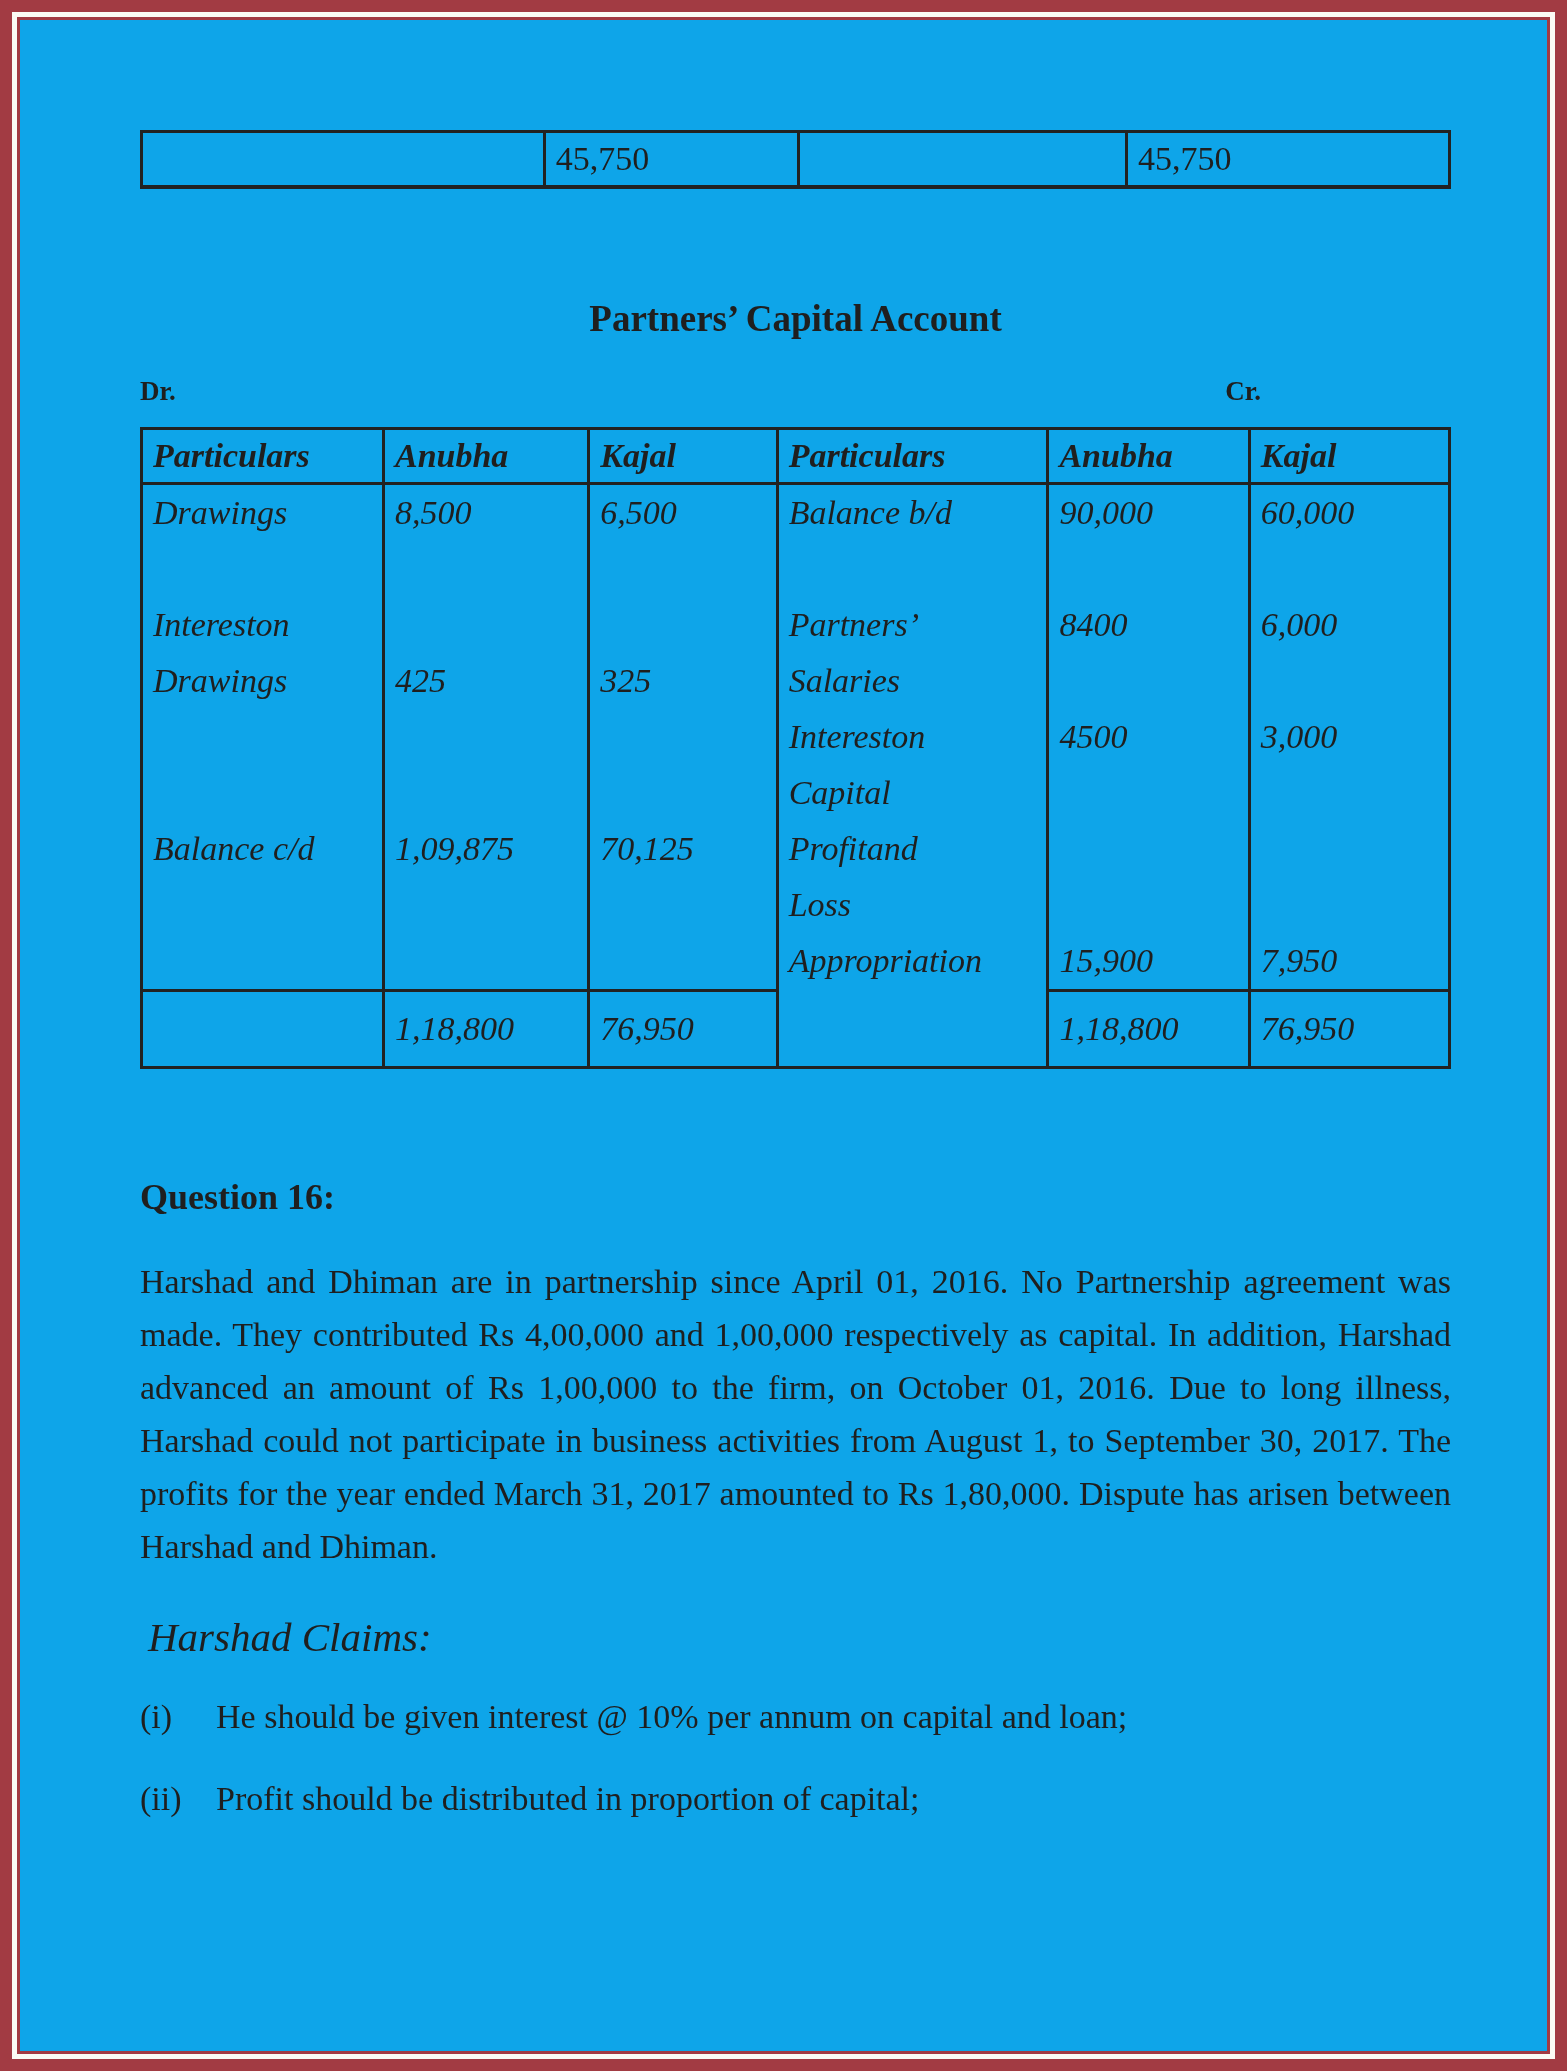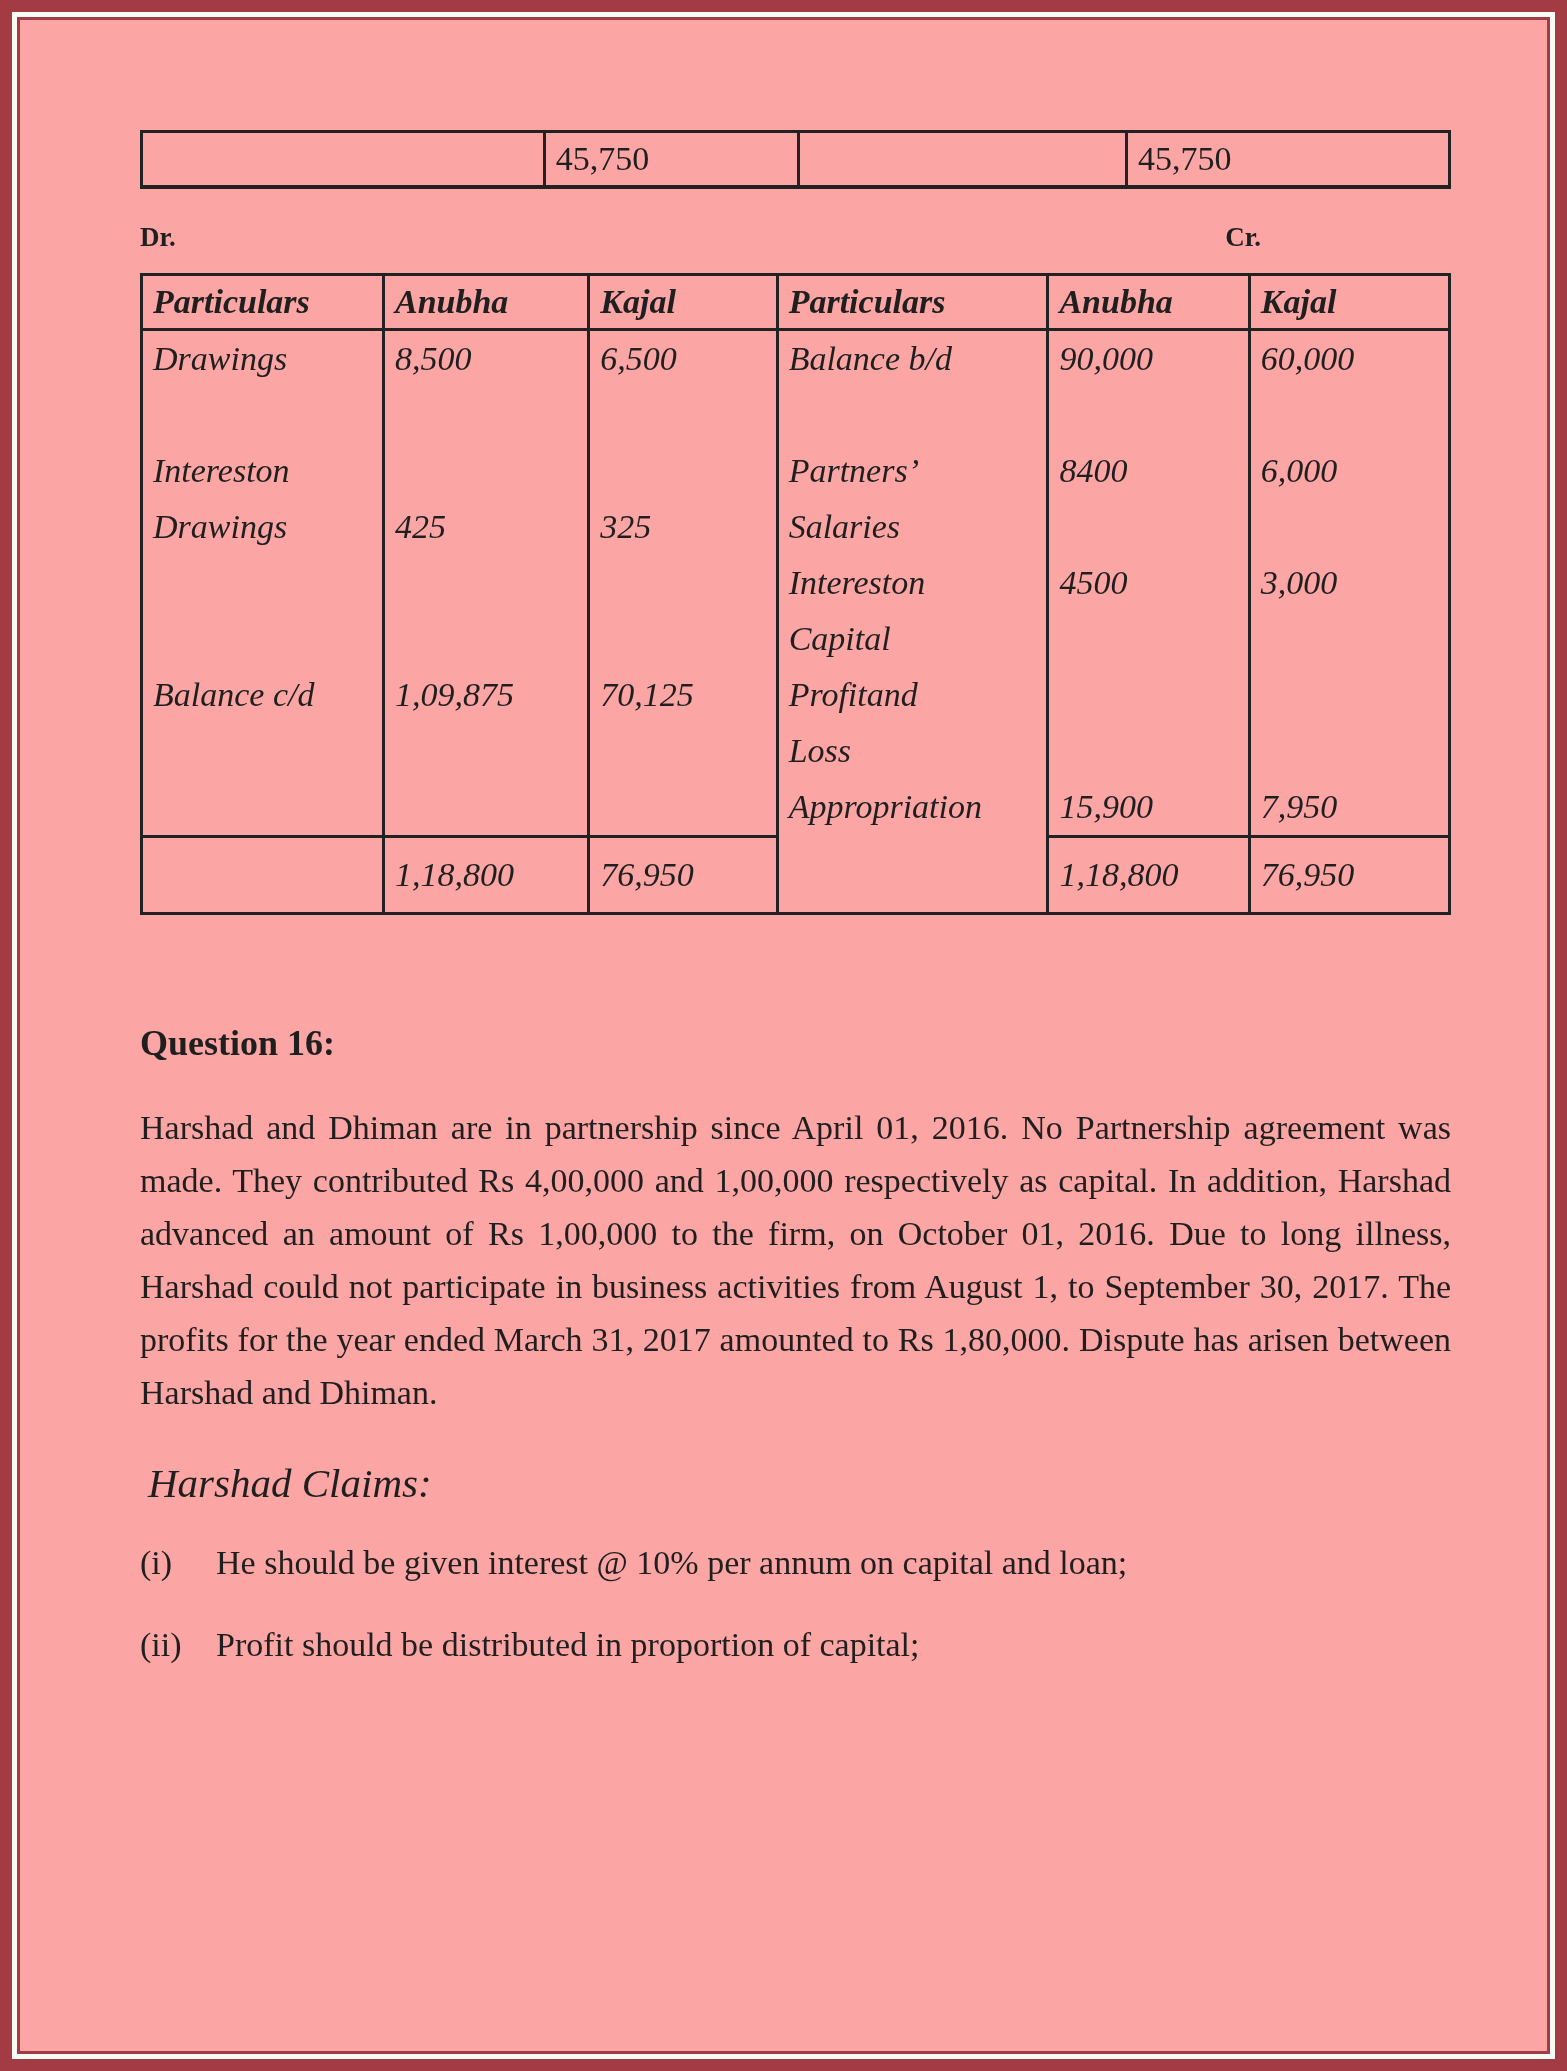--- a/index.html
+++ b/index.html
@@ -10,21 +10,21 @@
     font-family:"Liberation Serif","DejaVu Serif",serif;
     color:#1f1f1f;
     overflow:hidden;
   }
   .frame-gap{
     background:#fbfbf5;
     width:100%;height:100%;
     padding:5px;box-sizing:border-box;
   }
   .page{
-    background:#fca5a5;
+    background:#0ea5e9;
     border:3px solid #a23b43;
     width:100%;height:100%;
     box-sizing:border-box;
     padding:110px 96px 40px 120px;
     position:relative;
   }
   
   table{border-collapse:collapse;width:100%;table-layout:fixed;}
   .prev-table td{
     border:3px solid #222;
@@ -111,20 +111,21 @@
       <tbody>
           <tr>
         <td></td>
         <td>45,750</td>
         <td></td>
         <td>45,750</td>
       </tr>
     </tbody>
       </table>
 
+    <div class="account-title">Partners’ Capital Account</div>
 
     <div class="drcr">
       <span class="dr">Dr.</span>
       <span class="cr">Cr.</span>
     </div>
 
     <table class="cap-table">
       <colgroup>
         <col style="width:18.5%">
           <col style="width:15.7%">

